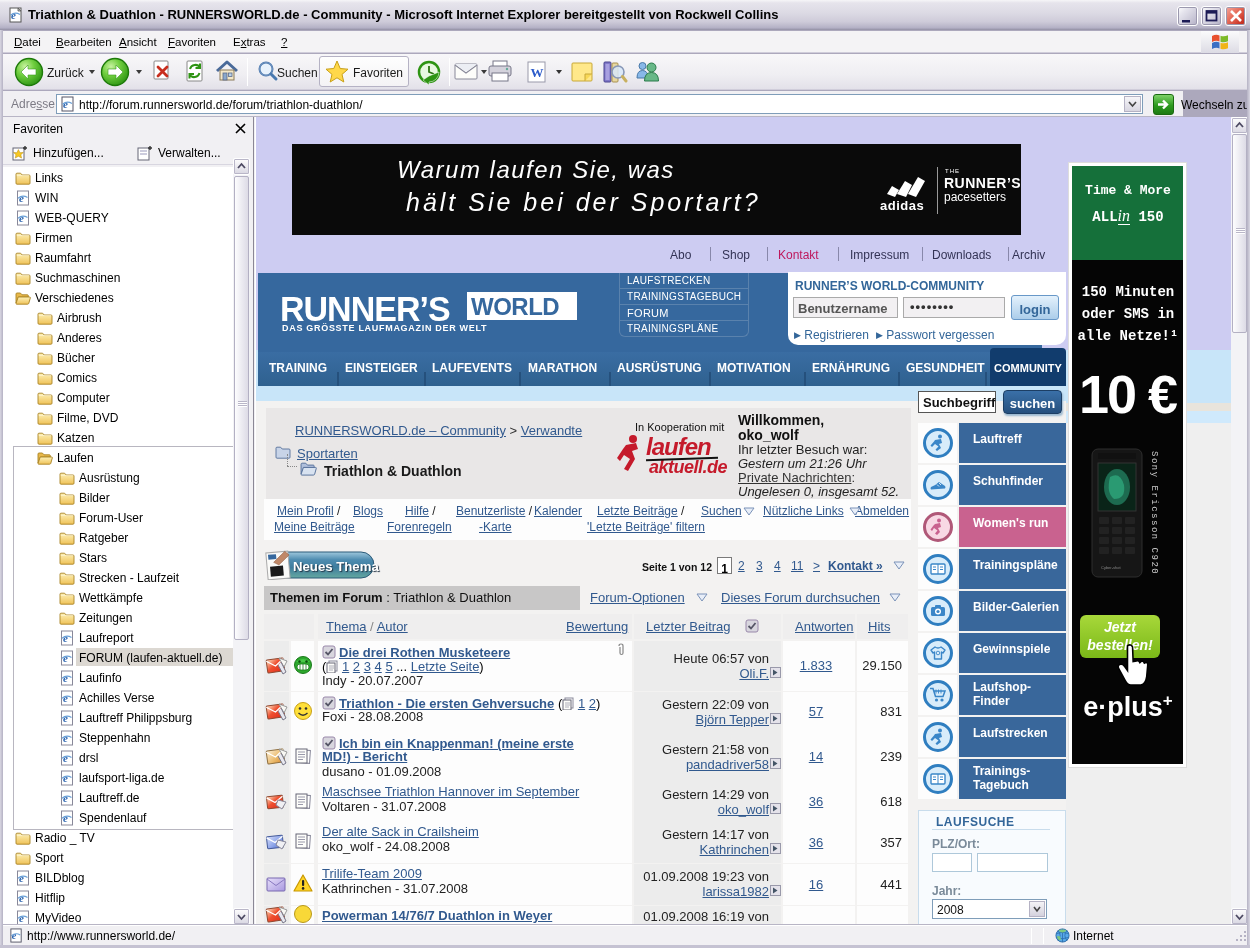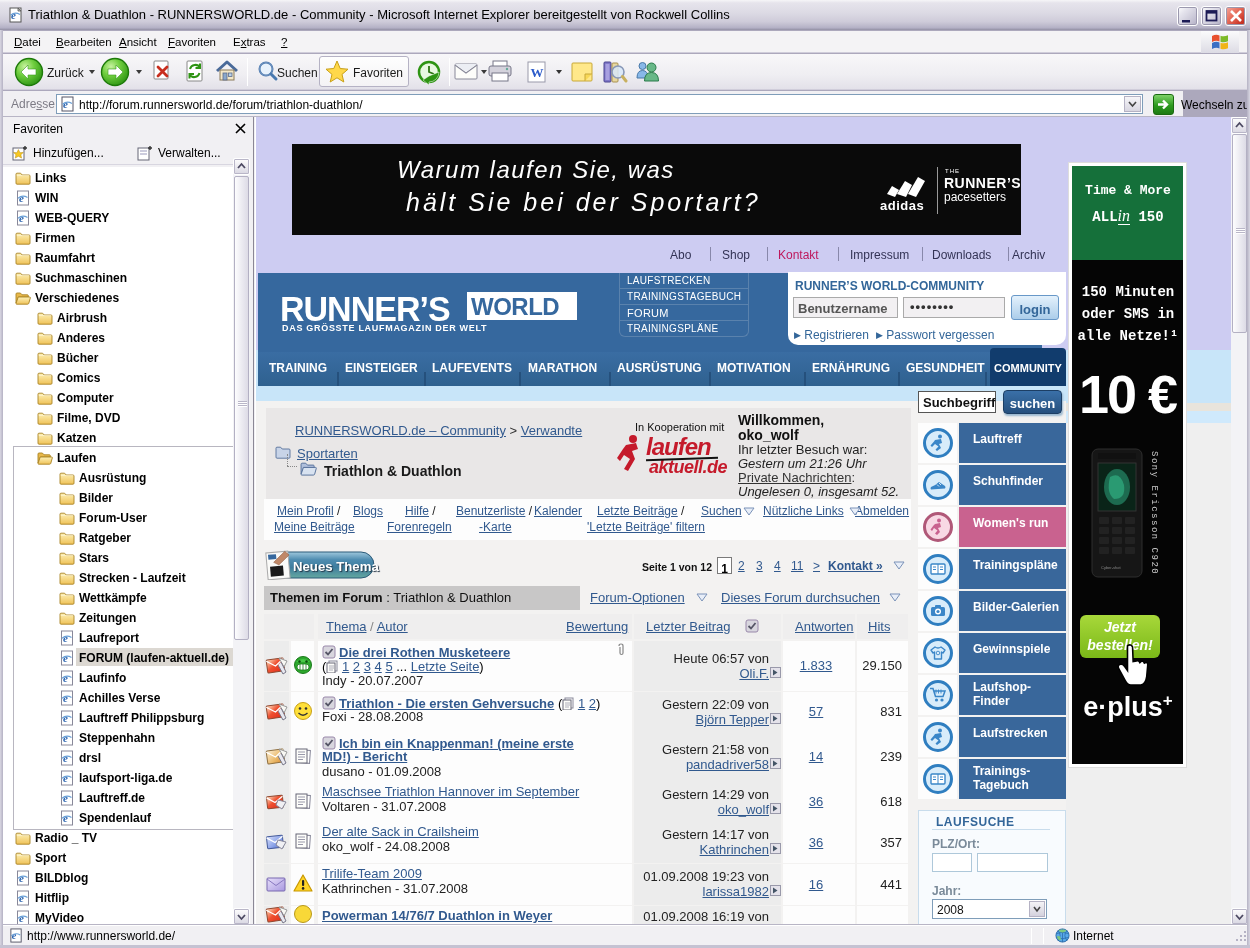--- a/index.html
+++ b/index.html
@@ -4,21 +4,21 @@
 <style>
 * { margin:0; padding:0; box-sizing:border-box; }
 html,body { width:1250px; height:948px; overflow:hidden; }
 body { font-family:"Liberation Sans", sans-serif; position:relative; background:#aca8bc; }
 .abs { position:absolute; }
 #win { position:absolute; left:0; top:0; width:1250px; height:948px; }
 
 #titlebar { position:absolute; left:0; top:0; width:1250px; height:30px;
   background:linear-gradient(to bottom,#f6f6f8 0%,#e6e4ec 10%,#dcdae4 45%,#cecbd9 75%,#b5b2c6 95%,#a29fb5 100%);
   border-bottom:1px solid #9a97ab; }
-#titletext { position:absolute; left:28px; top:7px; font-size:13px; font-weight:normal; color:#000; white-space:nowrap; }
+#titletext { position:absolute; left:28px; top:7px; font-size:13px; font-weight:bold; color:#000; white-space:nowrap; }
 .winbtn { position:absolute; top:6px; width:21px; height:20px; border:1px solid #fff; border-radius:3px;
   background:linear-gradient(135deg,#fdfdfe 0%,#e4e3ec 30%,#c3c0d2 80%,#b0adc2 100%); box-shadow:inset 0 0 0 1px #9b98ae; }
 .winbtn svg { position:absolute; left:0; top:0; }
 #btnclose { background:linear-gradient(135deg,#f5a79d 0%,#e8715f 40%,#cc3829 80%,#b82a1c 100%); }
 
 #menubar { position:absolute; left:3px; top:31px; width:1244px; height:22px; background:#f4f3f5; border-bottom:1px solid #d0cdda; }
 .mitem { position:absolute; top:5px; font-size:11.5px; color:#000; }
 .mitem u { text-decoration:underline; }
 #xplogo { position:absolute; right:8px; top:0px; width:38px; height:22px; background:linear-gradient(to bottom,#fbfbfc,#dcdbe4); }
 
@@ -31,21 +31,21 @@
 #addrbar { position:absolute; left:3px; top:91px; width:1180px; height:26px; background:#f1f0f3; border-bottom:1px solid #b8b5c5; }
 #addrinput { position:absolute; left:53px; top:3px; width:1087px; height:20px; background:#fff; border:1px solid #7f9db9; }
 #addrtext { position:absolute; left:22px; top:3px; font-size:12px; color:#000; white-space:nowrap; }
 #addrdrop { position:absolute; right:1px; top:1px; width:17px; height:16px; background:linear-gradient(to bottom,#f6f5f8,#d9d7e2); border:1px solid #b5b2c4; }
 
 #leftpanel { position:absolute; left:3px; top:117px; width:247px; height:808px; background:#f1f0f3; overflow:hidden; }
 #lpsplit { position:absolute; left:250px; top:117px; width:6px; height:808px; background:#f1f0f3; border-right:1px solid #fff; }
 #lpsplit:before { content:""; position:absolute; left:3px; top:0; width:1px; height:808px; background:#8a8795; }
 #lphead { position:absolute; left:0; top:0; width:247px; height:24px; font-size:12px; color:#000; }
 #lptools { position:absolute; left:0; top:24px; width:247px; height:24px; border-bottom:1px solid #d8d6e0; font-size:12px; }
-#tree { position:absolute; left:0; top:50px; width:230px; height:758px; background:#fff; font-size:12px;font-weight:bold; }
+#tree { position:absolute; left:0; top:50px; width:230px; height:758px; background:#fff; font-size:12px; }
 .trow { position:absolute; left:0; height:20px; width:230px; white-space:nowrap; }
 .trow .lbl { position:absolute; top:3px; color:#000; }
 .ticon { position:absolute; top:2px; width:16px; height:16px; }
 
 .sb { position:absolute; background:#f3f3f6; }
 .sbbtn { position:absolute; width:17px; height:17px; border:1px solid #fff; border-radius:2px;
   background:linear-gradient(to bottom,#fefefe,#d9d7e2); box-shadow:inset 0 0 0 1px #b9b6c8; }
 .sbthumb { position:absolute; width:15px; border:1px solid #b3b0c3; border-radius:2px; left:1px;
   background:linear-gradient(to right,#fdfdfe,#dddbe6); }
 

